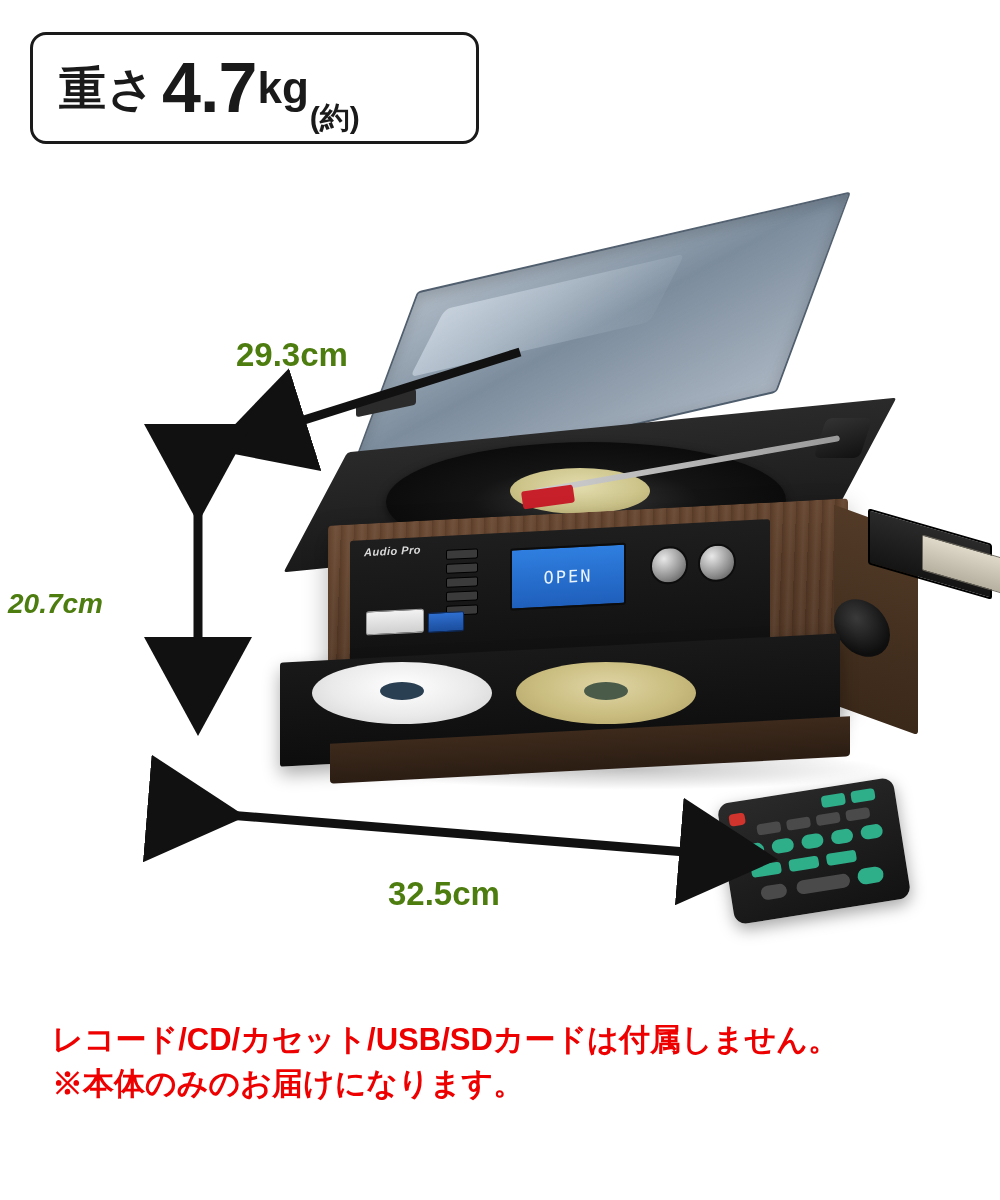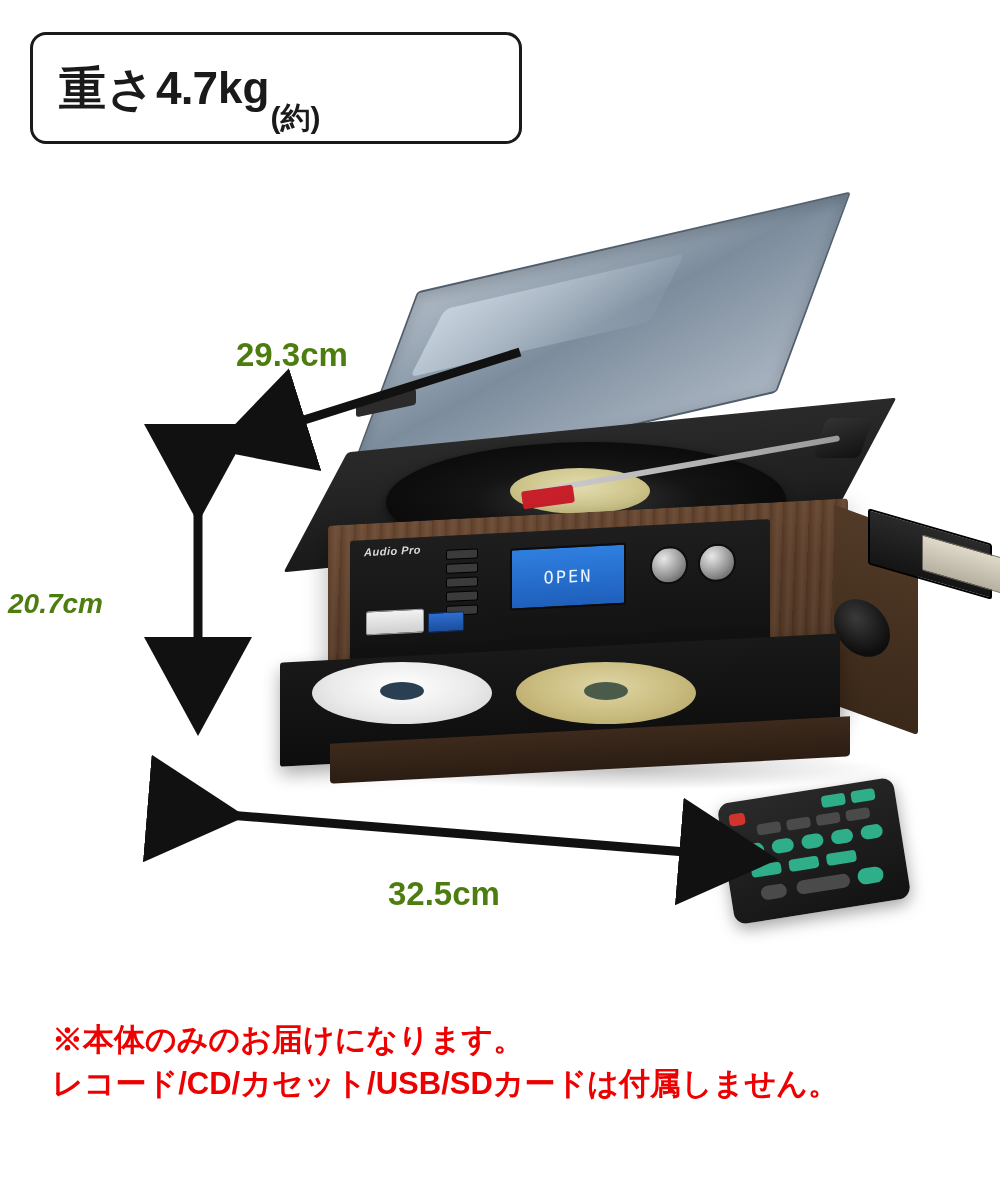--- a/index.html
+++ b/index.html
@@ -8,33 +8,33 @@
     background:#ffffff;
     font-family:"Liberation Sans", sans-serif;
     position:relative;
     overflow:hidden;
   }
   .page{position:relative;width:1000px;height:1200px;}
 
   
   .weight-badge{
     position:absolute;left:30px;top:32px;
-    width:492px;height:112px;
+    width:449px;height:112px;
     border:3px solid #1a1a1a;border-radius:16px;
     box-sizing:border-box;
     display:flex;align-items:center;
     padding-left:26px;
   }
   .weight-badge .lbl{
     font-size:47px;font-weight:bold;color:#1a1a1a;letter-spacing:1px;
     line-height:1;
   }
   .weight-badge .num{
-    font-size:46px;font-weight:bold;color:#1a1a1a;line-height:1;
-    letter-spacing:-1px;
+    font-size:70px;font-weight:bold;color:#1a1a1a;line-height:1;
+    margin-left:6px;letter-spacing:-1px;
   }
   .weight-badge .unit{
     font-size:44px;font-weight:bold;color:#1a1a1a;line-height:1;margin-left:1px;
   }
   .weight-badge .approx{
     font-size:30px;font-weight:bold;color:#1a1a1a;line-height:1;margin-left:1px;
     align-self:flex-end;padding-bottom:8px;
   }
 
   
@@ -308,17 +308,17 @@
     <line x1="198" y1="505" x2="198" y2="718" stroke="#111" stroke-width="9" marker-start="url(#ah2)" marker-end="url(#ah)"></line>
 
     <line x1="228" y1="815" x2="760" y2="858" stroke="#111" stroke-width="9" marker-start="url(#ah2)" marker-end="url(#ah)"></line>
   </svg>
 
   <div class="dim" id="dim-depth">29.3cm</div>
   <div class="dim" id="dim-height">20.7cm</div>
   <div class="dim" id="dim-width">32.5cm</div>
 
   <div class="note">
+    <div>レコード/CD/カセット/USB/SDカードは付属しません。</div>
     <div>※本体のみのお届けになります。</div>
-    <div>レコード/CD/カセット/USB/SDカードは付属しません。</div>
   </div>
 
 </div>
 
 </body></html>

